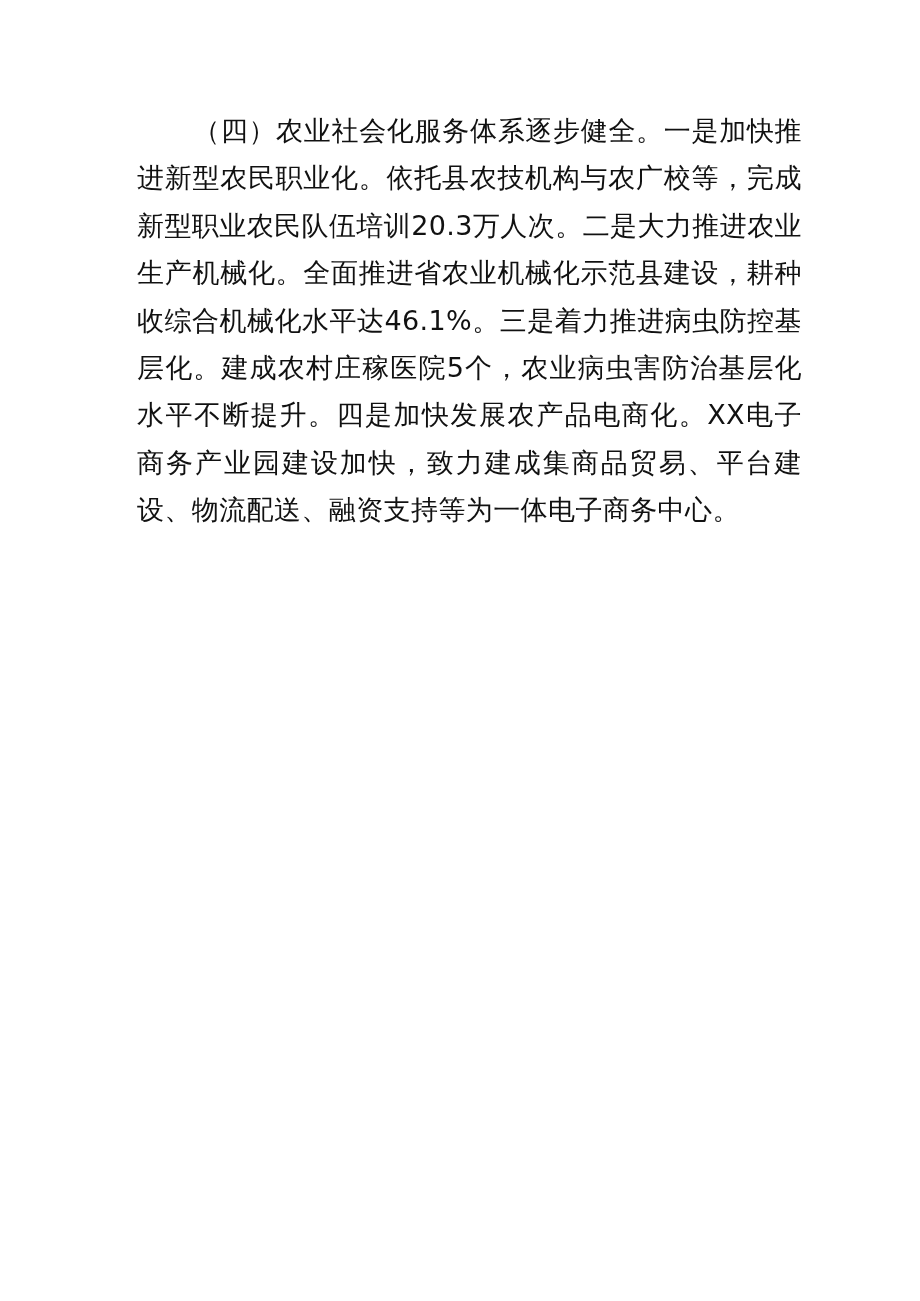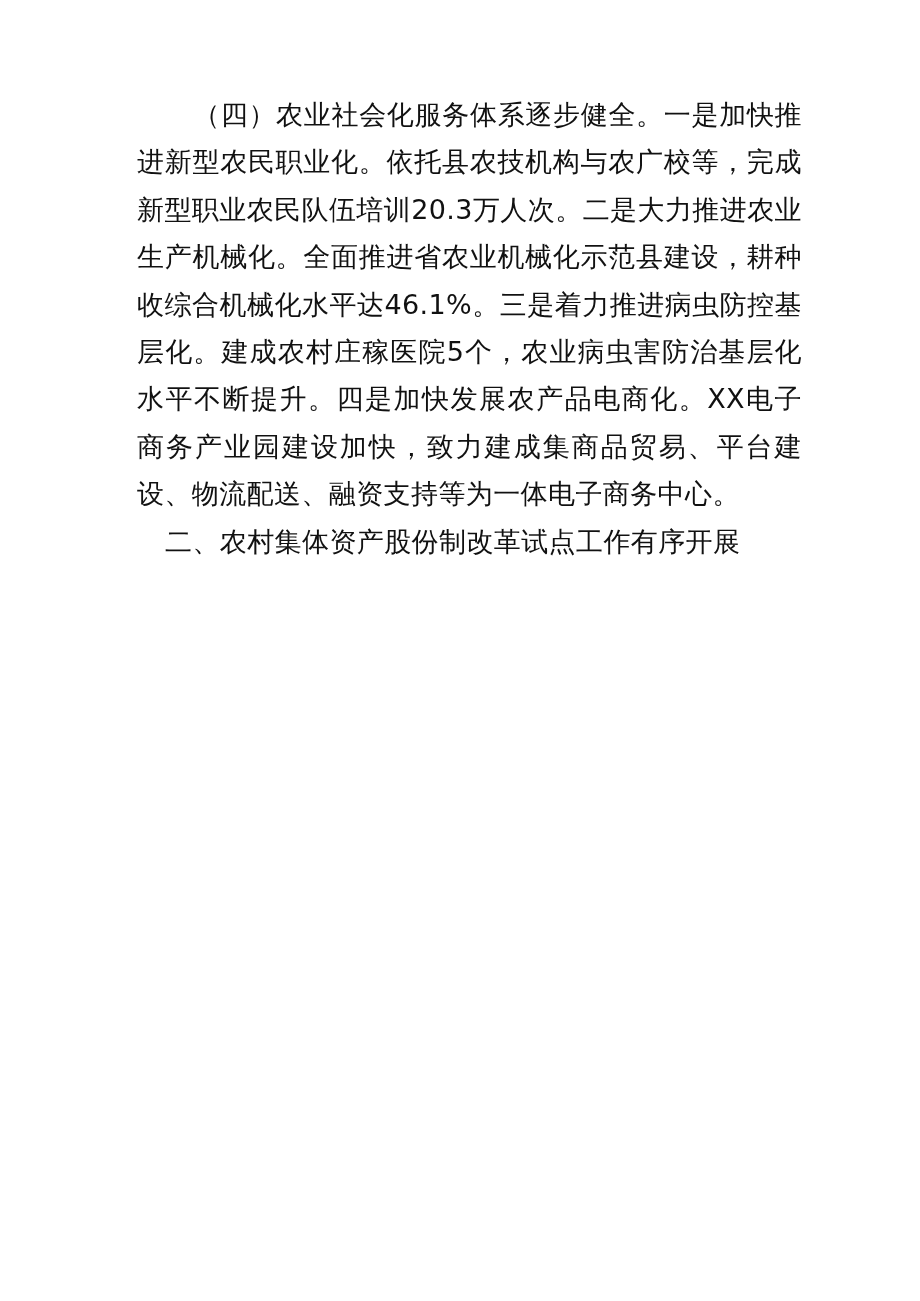--- a/index.html
+++ b/index.html
@@ -1,30 +1,29 @@
 <!DOCTYPE html>
 <html><head>
 <meta charset="utf-8">
 <style>
   html, body { margin: 0; padding: 0; background: #ffffff; }
   body { width: 920px; height: 1301px; position: relative; overflow: hidden; }
   .page {
     position: absolute;
     left: 137px;
-    top: 91px;
+    top: 107px;
     width: 665px;
     font-family: "DejaVu Sans", "Liberation Sans", sans-serif;
     font-size: 27px;
     line-height: 47.4px;
     color: #111111;
     letter-spacing: 0.4px;
   }
   .para { margin: 0; text-align: justify; text-align-last: left; }
   .indent { text-indent: 56px; }
   .heading { text-indent: 28px; }
 </style>
 </head>
 <body>
 
 <div class="page">
   <p class="para indent">（四）农业社会化服务体系逐步健全。一是加快推进新型农民职业化。依托县农技机构与农广校等，完成新型职业农民队伍培训20.3万人次。二是大力推进农业生产机械化。全面推进省农业机械化示范县建设，耕种收综合机械化水平达46.1%。三是着力推进病虫防控基层化。建成农村庄稼医院5个，农业病虫害防治基层化水平不断提升。四是加快发展农产品电商化。XX电子商务产业园建设加快，致力建成集商品贸易、平台建设、物流配送、融资支持等为一体电子商务中心。</p>
-  <p class="para heading">二、农村集体资产股份制改革试点工作有序开展</p>
 </div>
 
 </body></html>

